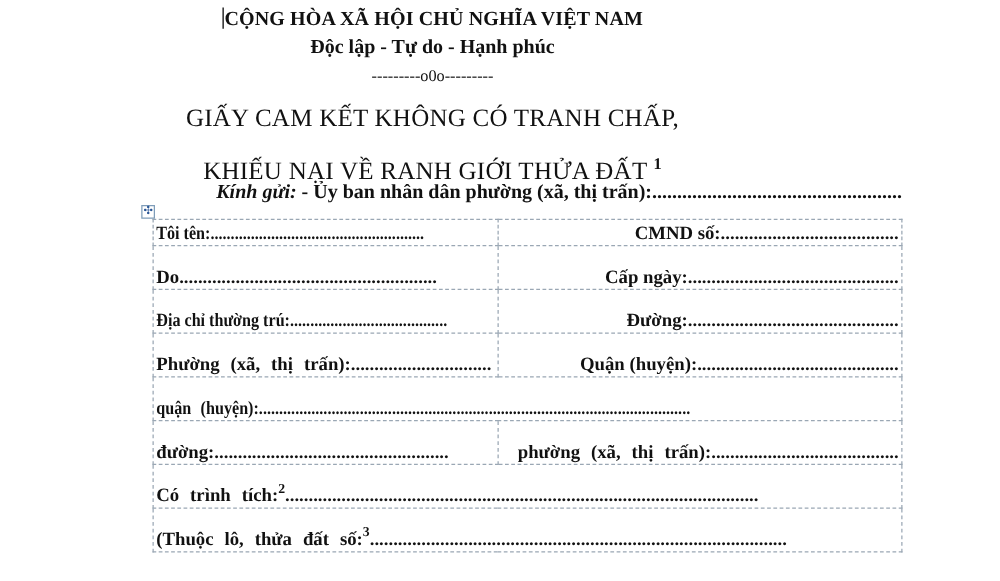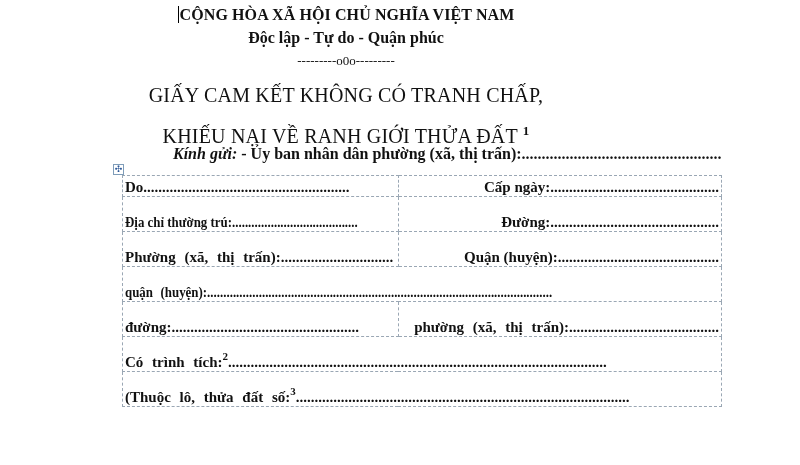--- a/index.html
+++ b/index.html
@@ -64,37 +64,41 @@
   sup.fn { font-size: 11px; vertical-align: 7px; }
 </style>
 </head>
 <body>
 
 <div class="page">
 
   <div class="abs center nation">
     <span class="cursor"></span><span>CỘNG HÒA XÃ HỘI CHỦ NGHĨA VIỆT NAM</span>
   </div>
-  <div class="abs center motto">Độc lập - Tự do - Quận phúc</div>
+  <div class="abs center motto">Độc lập - Tự do - Hạnh phúc</div>
   <div class="abs center sep">---------o0o---------</div>
 
   <div class="abs center title1">GIẤY CAM KẾT KHÔNG CÓ TRANH CHẤP,</div>
   <div class="abs center title2">
     <span>KHIẾU NẠI VỀ RANH GIỚI THỬA ĐẤT</span>
     <sup>1</sup>
   </div>
 
   <div class="abs kinhgui">
     <span class="it">Kính gửi:</span><span> - Ủy ban nhân dân phường (xã, thị trấn):..................................................</span>
   </div>
 
   <div class="move-handle">✣</div>
 
   <table class="form">
     <tbody>
+        <tr>
+      <td class="left"><span class="cond">Tôi tên:.....................................................</span></td>
+      <td class="right"><span>CMND số:......................................</span></td>
+    </tr>
     <tr>
       <td class="left"><span>Do.......................................................</span></td>
       <td class="right"><span>Cấp ngày:.............................................</span></td>
     </tr>
     <tr>
       <td class="left"><span class="cond">Địa chỉ thường trú:.......................................</span></td>
       <td class="right"><span>Đường:.............................................</span></td>
     </tr>
     <tr>
       <td class="left"><span class="spaced">Phường (xã, thị trấn):..............................</span></td>

